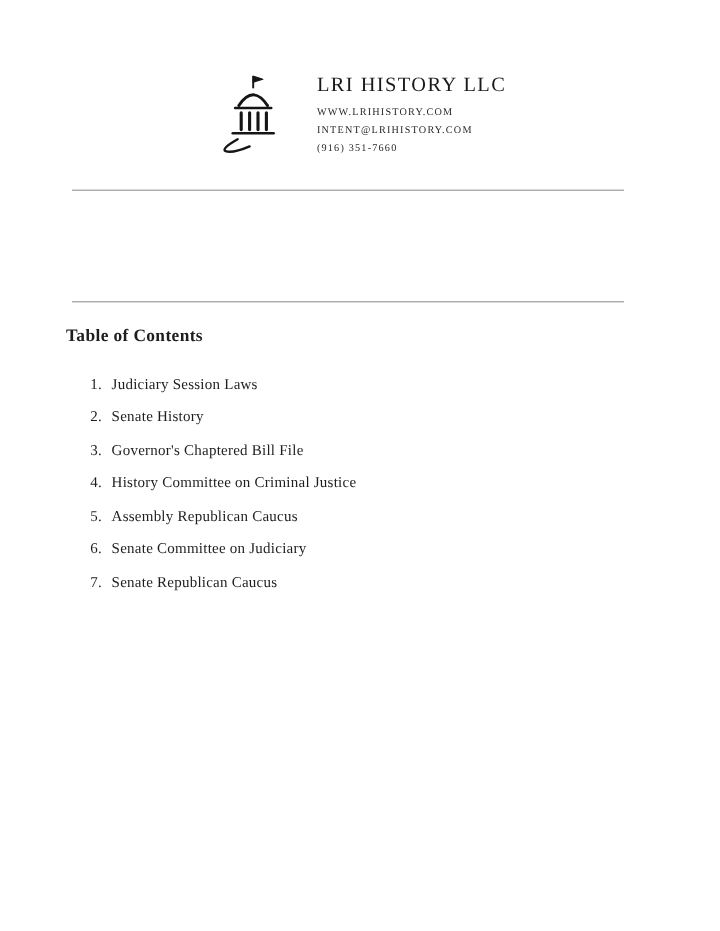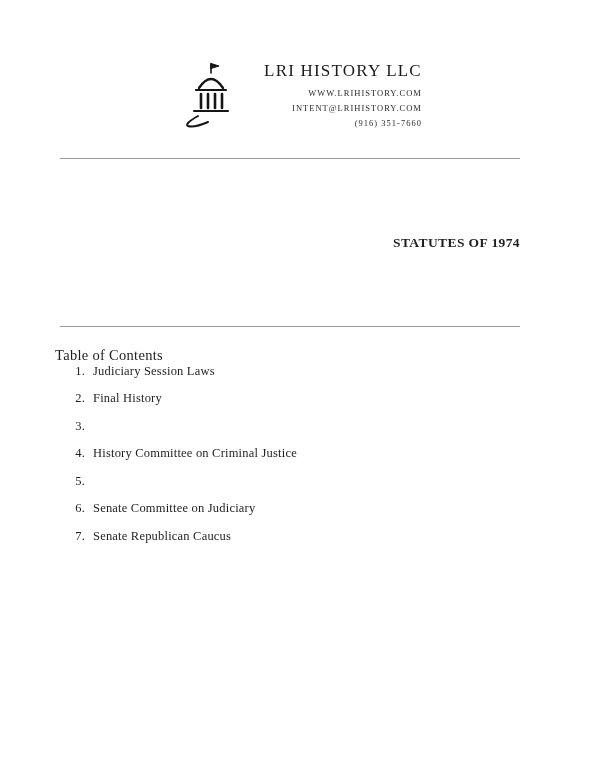--- a/index.html
+++ b/index.html
@@ -24,21 +24,21 @@
     align-items: center;
     gap: 22px;
     padding-top: 58px;
   }
   .logo-wrap {
     width: 64px;
     height: 76px;
     flex: 0 0 auto;
   }
   .brand {
-    text-align: right;
+    text-align: left;
   }
   .company-name {
     font-size: 17px;
     letter-spacing: 1.2px;
     color: #1a1a1a;
     margin-bottom: 5px;
   }
   .contact-line {
     font-size: 8.5px;
     letter-spacing: 1px;
@@ -68,24 +68,24 @@
     line-height: 1.85;
     white-space: pre-wrap;
   }
 
   
   .toc {
     margin-left: 55px;
     margin-top: 20px;
   }
   .toc-title {
-    font-weight: normal;
+    font-weight: bold;
     font-size: 14.5px;
     letter-spacing: 0.3px;
-    margin-bottom: 0;
+    margin-bottom: 24px;
   }
   .toc-list {
     list-style: none;
     margin: 0;
     padding: 0;
     padding-left: 14px;
   }
   .toc-item {
     display: flex;
     font-size: 12.5px;
@@ -130,45 +130,46 @@
       <div class="company-name">LRI HISTORY LLC</div>
       <div class="contact-line">WWW.LRIHISTORY.COM</div>
       <div class="contact-line">INTENT@LRIHISTORY.COM</div>
       <div class="contact-line">(916) 351-7660</div>
     </div>
   </div>
 
   <hr class="rule rule-top">
 
   <div class="reference">
-    <div>STATUTES OF 1974</div>
   </div>
 
   <hr class="rule rule-mid">
 
   <div class="toc">
     <div class="toc-title">Table of Contents</div>
     <ol class="toc-list">
       <li class="toc-item">
         <span class="toc-num">1.</span>
         <span class="toc-label">Judiciary Session Laws</span>
       </li>
       <li class="toc-item">
         <span class="toc-num">2.</span>
-        <span class="toc-label">Final History</span>
+        <span class="toc-label">Senate History</span>
       </li>
       <li class="toc-item">
         <span class="toc-num">3.</span>
+        <span class="toc-label">Governor's Chaptered Bill File</span>
       </li>
       <li class="toc-item">
         <span class="toc-num">4.</span>
         <span class="toc-label">History Committee on Criminal Justice</span>
       </li>
       <li class="toc-item">
         <span class="toc-num">5.</span>
+        <span class="toc-label">Assembly Republican Caucus</span>
       </li>
       <li class="toc-item">
         <span class="toc-num">6.</span>
         <span class="toc-label">Senate Committee on Judiciary</span>
       </li>
       <li class="toc-item">
         <span class="toc-num">7.</span>
         <span class="toc-label">Senate Republican Caucus</span>
       </li>
     </ol>

